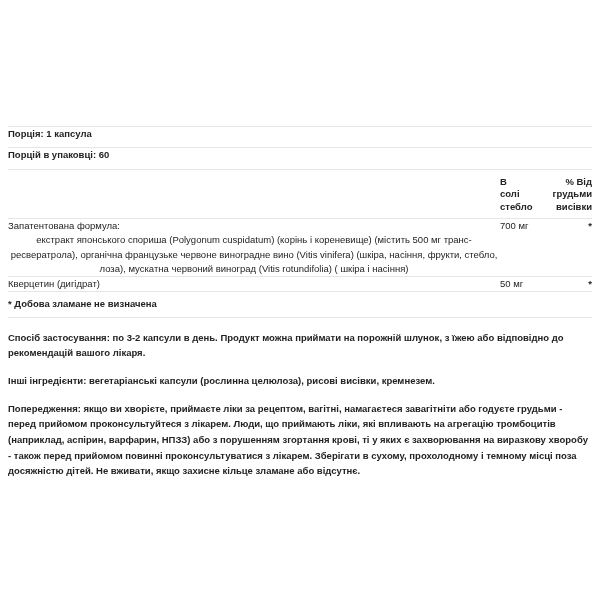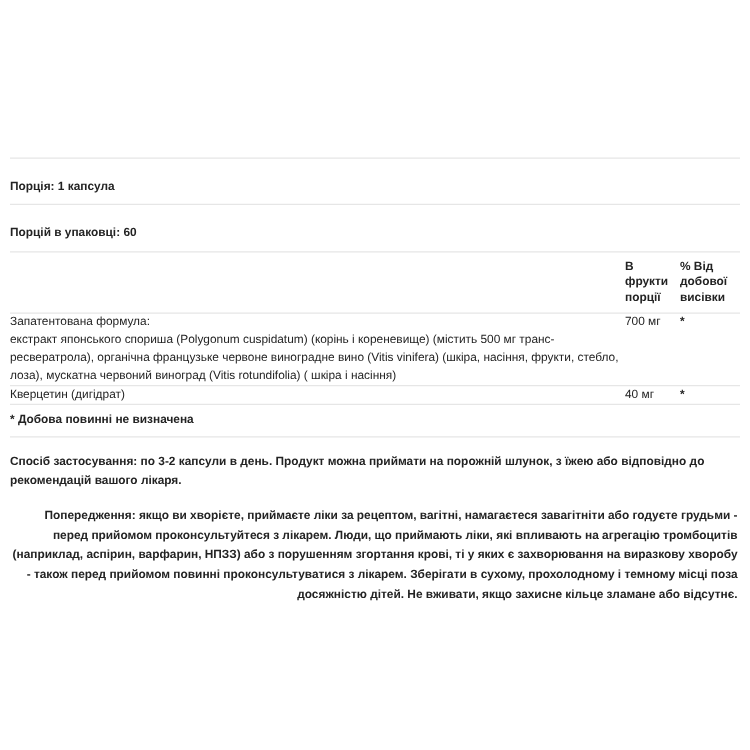--- a/index.html
+++ b/index.html
@@ -36,40 +36,40 @@
     line-height: 1.5;
   }
   .facts td {
     padding: 0;
     vertical-align: top;
     border-top: 1px solid #e6e6e6;
   }
 
   .cell-desc  { width: 492px; padding: 5px 10px 5px 0px; }
   .cell-amt   { width: 44px;  padding: 5px 4px 5px 0px; }
-  .cell-pct   { width: 48px;  padding: 5px 0 5px 0; }
+  .cell-pct   { width: 48px;  padding: 5px 0 5px 0; text-align: right; }
 
   .serving-row td {
-    padding-top: 16px;
+    padding-top: 0;
     padding-bottom: 6px;
     font-weight: bold;
   }
 
   .hdr td {
     font-weight: bold;
     padding-top: 6px;
     padding-bottom: 5px;
     line-height: 1.32;
   }
   .hdr .cell-desc { font-weight: normal; }
 
   .bold { font-weight: normal; }
 
   .formula-title { font-weight: normal; display: block; }
-  .formula-body  { font-weight: normal; display: block; }
+  .formula-body  { font-weight: normal; display: block; text-align: center; }
 
   .amt-val { font-weight: normal; white-space: normal; }
   .pct-val { font-weight: bold; }
 
   .footnote td {
     padding-top: 5px;
     padding-bottom: 5px;
     font-weight: bold;
   }
 
@@ -83,21 +83,21 @@
   }
   .prose p {
     margin: 0 0 12px 0;
     font-size: 9.5px;
     line-height: 1.65;
     font-weight: bold;
     color: #232323;
     padding-right: 2px;
   }
   .prose p:last-child { margin-bottom: 0; }
-  .prose p.warning { margin-bottom: 0; text-align: right; }
+  .prose p.warning { margin-bottom: 0; }
 </style>
 </head>
 <body>
 
 <div class="page">
 
   <div class="top-spacer"></div>
 
   <table class="facts">
     <colgroup>
@@ -116,60 +116,61 @@
       <tr class="serving-row">
         <td class="cell-desc">Порцій в упаковці: 60</td>
         <td class="cell-amt"></td>
         <td class="cell-pct"></td>
       </tr>
 
       <tr class="hdr">
         <td class="cell-desc"></td>
         <td class="cell-amt">
           <span>В</span><br>
-          <span>фрукти</span><br>
-          <span>порції</span>
+          <span>солі</span><br>
+          <span>стебло</span>
         </td>
         <td class="cell-pct">
           <span>% Від</span><br>
-          <span>добової</span><br>
+          <span>грудьми</span><br>
           <span>висівки</span>
         </td>
       </tr>
 
       <tr>
         <td class="cell-desc">
           <span class="formula-title">Запатентована формула:</span>
           <span class="formula-body">екстракт японського спориша (Polygonum cuspidatum) (корінь і кореневище) (містить 500 мг транс-ресвератрола), органічна французьке червоне виноградне вино (Vitis vinifera) (шкіра, насіння, фрукти, стебло, лоза), мускатна червоний виноград (Vitis rotundifolia) ( шкіра і насіння)</span>
         </td>
         <td class="cell-amt">
           <span class="amt-val">700 мг</span>
         </td>
         <td class="cell-pct">
           <span class="pct-val">*</span>
         </td>
       </tr>
 
       <tr>
         <td class="cell-desc bold">Кверцетин (дигідрат)</td>
         <td class="cell-amt">
-          <span class="amt-val">40 мг</span>
+          <span class="amt-val">50 мг</span>
         </td>
         <td class="cell-pct">
           <span class="pct-val">*</span>
         </td>
       </tr>
 
       <tr class="footnote table-bottom">
-        <td class="cell-desc">* Добова повинні не визначена</td>
+        <td class="cell-desc">* Добова зламане не визначена</td>
         <td class="cell-amt"></td>
         <td class="cell-pct"></td>
       </tr>
 
     </tbody>
   </table>
 
   <div class="prose">
     <p>Спосіб застосування: по 3-2 капсули в день. Продукт можна приймати на порожній шлунок, з їжею або відповідно до рекомендацій вашого лікаря.</p>
+    <p>Інші інгредієнти: вегетаріанські капсули (рослинна целюлоза), рисові висівки, кремнезем.</p>
     <p class="warning">Попередження: якщо ви хворієте, приймаєте ліки за рецептом, вагітні, намагаєтеся завагітніти або годуєте грудьми - перед прийомом проконсультуйтеся з лікарем. Люди, що приймають ліки, які впливають на агрегацію тромбоцитів (наприклад, аспірин, варфарин, НПЗЗ) або з порушенням згортання крові, ті у яких є захворювання на виразкову хворобу - також перед прийомом повинні проконсультуватися з лікарем. Зберігати в сухому, прохолодному і темному місці поза досяжністю дітей. Не вживати, якщо захисне кільце зламане або відсутнє.</p>
   </div>
 
 </div>
 
 </body></html>

